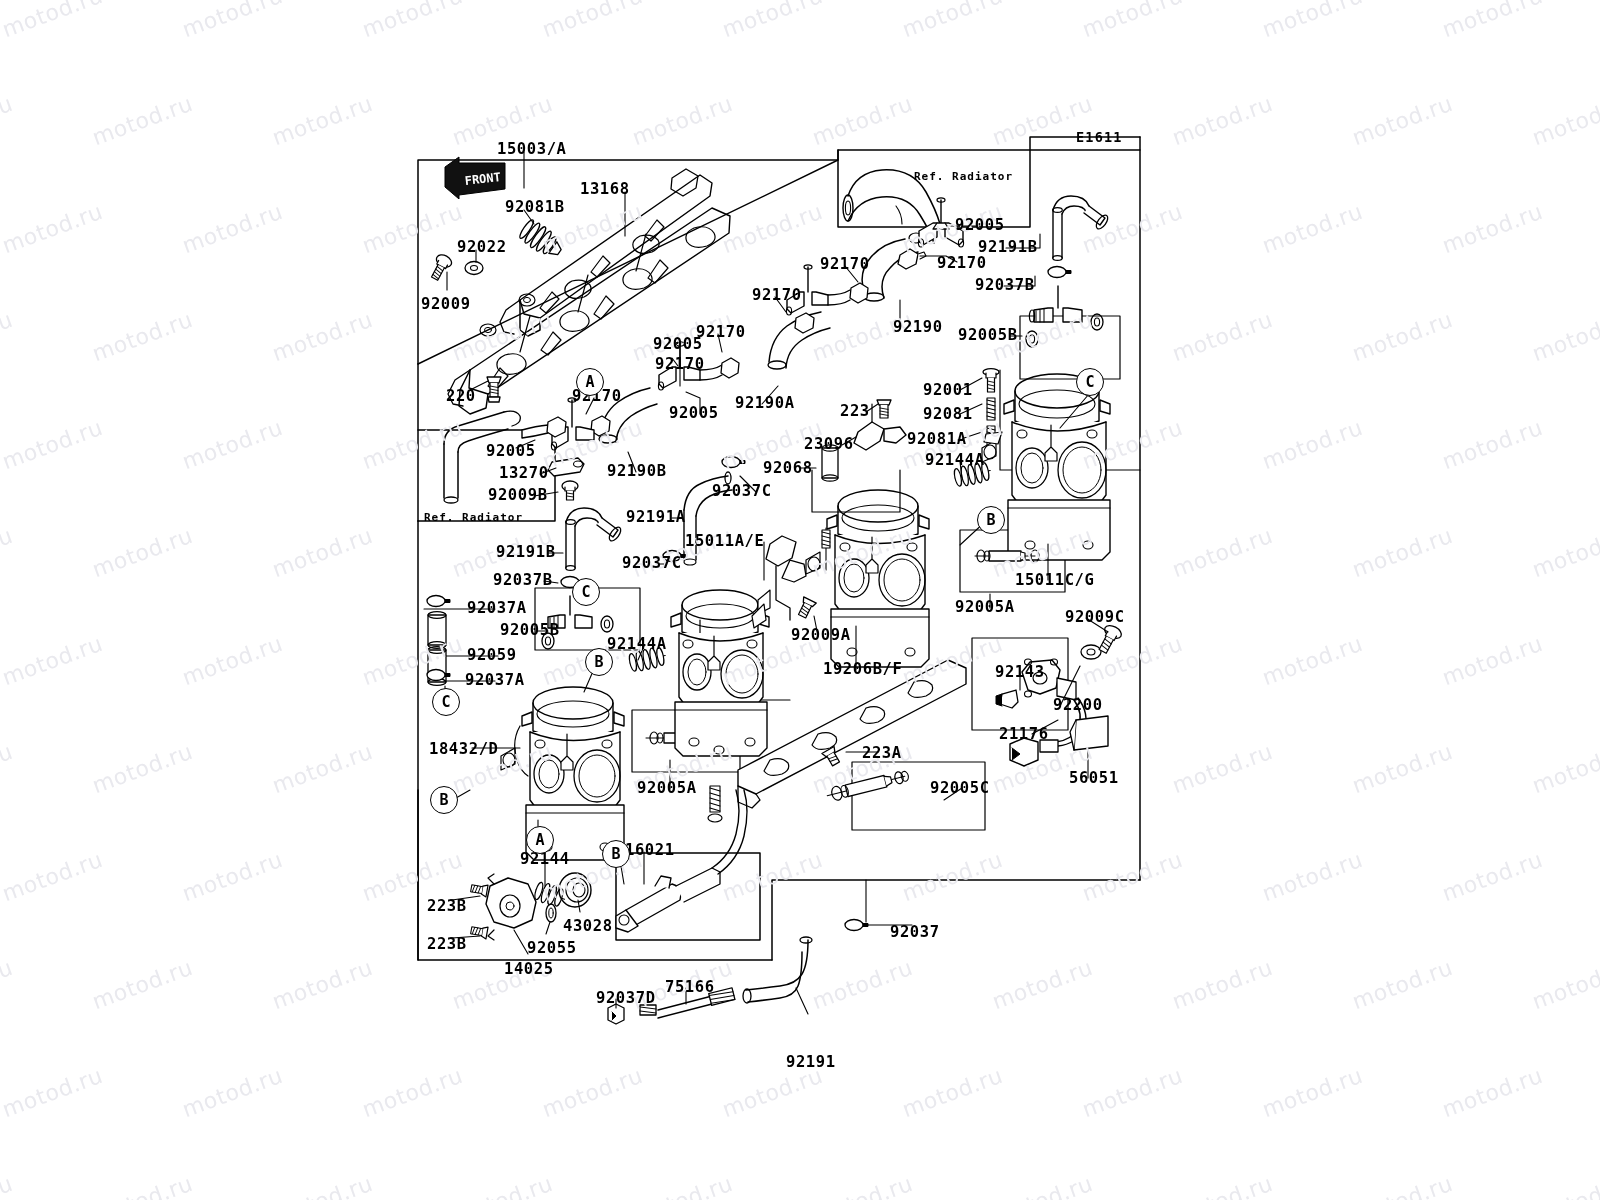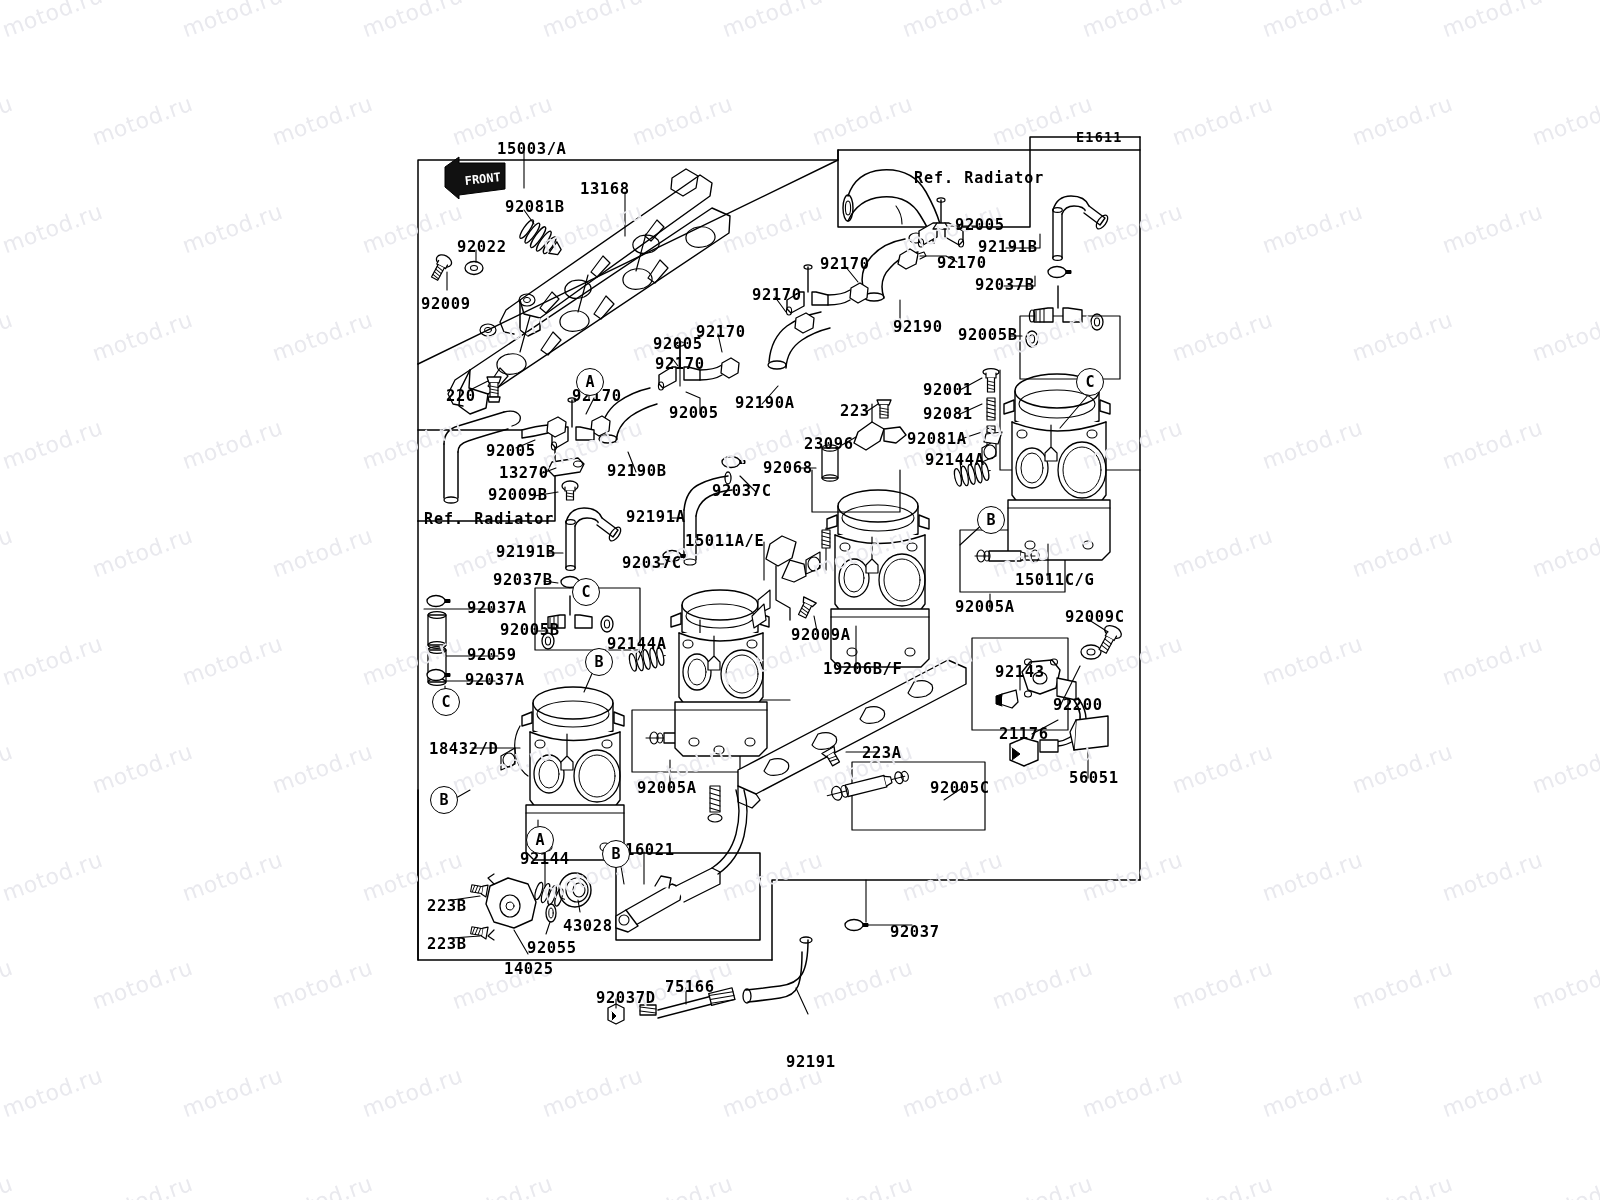--- a/index.html
+++ b/index.html
@@ -37,21 +37,21 @@
     position:absolute;
     z-index:6;
     font-family:"DejaVu Sans Mono","Liberation Mono",monospace;
     font-weight:bold;
     font-size:15.5px;
     color:#000;
     white-space:nowrap;
     letter-spacing:0.6px;
     line-height:1;
   }
-  .lbl.ref{font-size:15px;letter-spacing:1px;}
+  .lbl.ref{font-size:11px;letter-spacing:1px;}
   .lbl.code{font-size:13.5px;letter-spacing:1.2px;}
   .circ{
     position:absolute;
     z-index:6;
     width:26px;height:26px;
     border:1.6px solid #000;
     border-radius:50%;
     background:#fff;
     font-family:"DejaVu Sans Mono","Liberation Mono",monospace;
     font-weight:bold;

